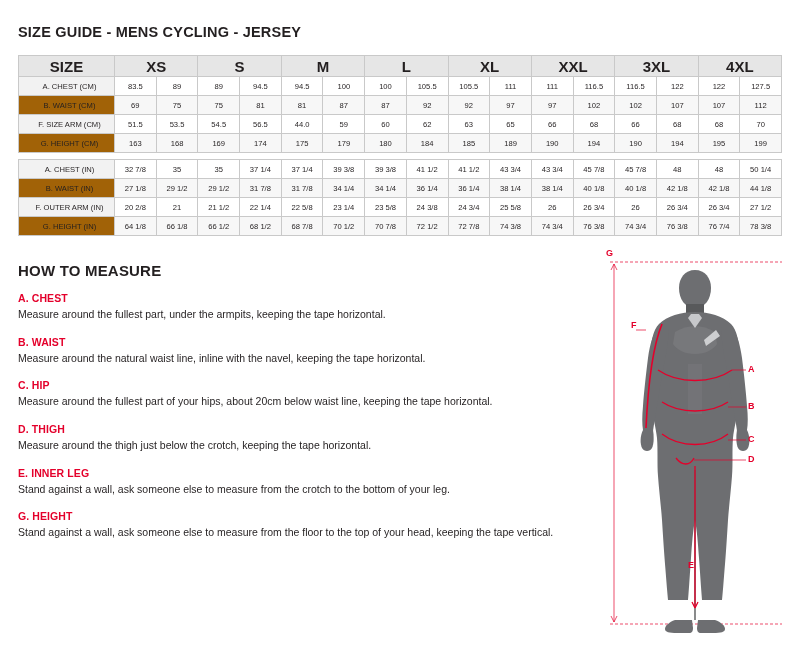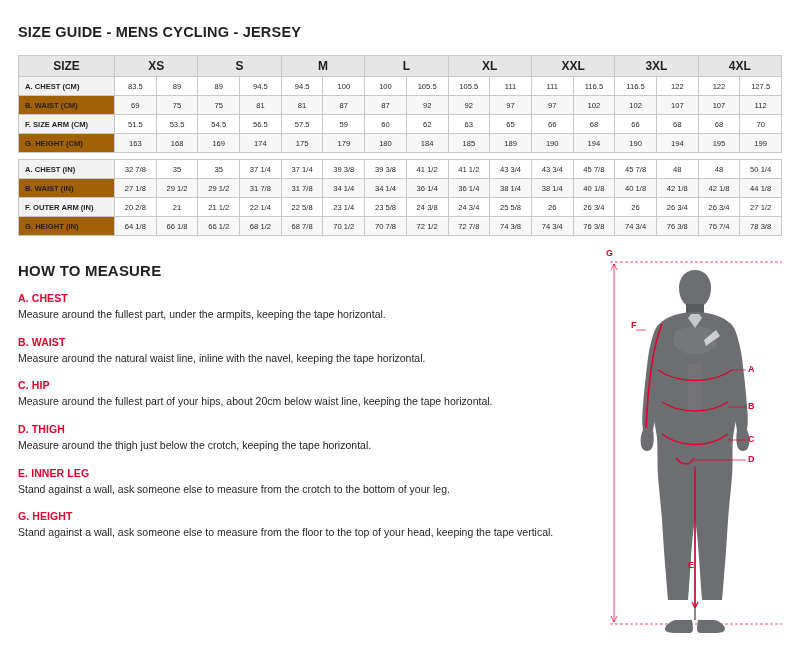--- a/index.html
+++ b/index.html
@@ -34,28 +34,28 @@
     border: 1px solid #c9c9c9;
     height: 19px;
     font-size: 7.6px;
     text-align: center;
     padding: 0;
     color: #231f20;
   }
   .size-table thead th {
     background: #e6e6e6;
     font-weight: 700;
-    font-size: 12px;
+    font-size: 15px;
     height: 21px;
   }
   .size-table thead th.label-col { text-align: center; }
   .size-table td.label-col {
-    text-align: left;
+    text-align: center;
     padding-left: 6px;
-    font-weight: 700;
+    font-weight: 400;
     font-size: 7.6px;
     background: #f2f2f2;
   }
   .size-table tbody tr.alt td { background: #f7f7f7; }
   .size-table tbody tr.alt td.label-col { background: #a16207; }
   .spacer-row td {
     border: none;
     height: 7px;
     background: #ffffff !important;
   }
@@ -163,21 +163,21 @@
           <td>107</td>
           <td>107</td>
           <td>112</td>
         </tr>
         <tr>
           <td class="label-col">F. SIZE ARM (CM)</td>
           <td>51.5</td>
           <td>53.5</td>
           <td>54.5</td>
           <td>56.5</td>
-          <td>57.5</td>
+          <td>44.0</td>
           <td>59</td>
           <td>60</td>
           <td>62</td>
           <td>63</td>
           <td>65</td>
           <td>66</td>
           <td>68</td>
           <td>66</td>
           <td>68</td>
           <td>68</td>

